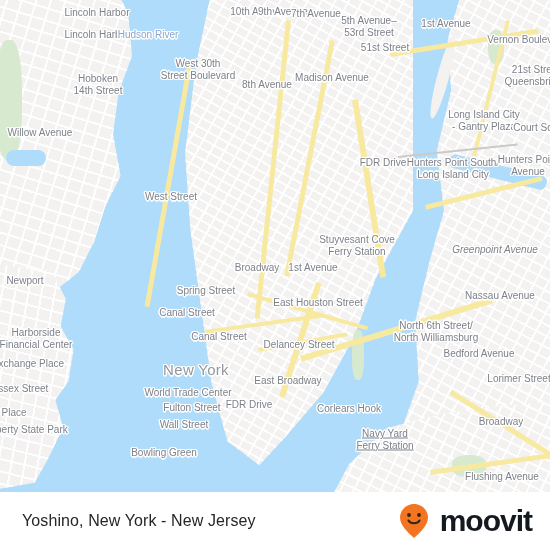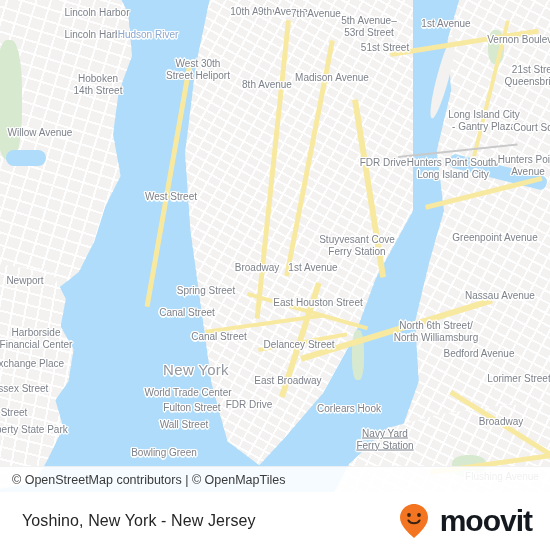--- a/index.html
+++ b/index.html
@@ -154,21 +154,21 @@
     <div class="rail" style="left:398px; top:156px; width:120px; transform: rotate(-6deg);"></div>
 
     <div id="map-labels">
         <div class="lbl" style="left: 97px; top: 13px;">Lincoln Harbor</div>
         <div class="lbl" style="left: 97px; top: 35px;">Lincoln Harbor</div>
         <div class="lbl water-lbl" style="left: 148px; top: 35px;">Hudson River</div>
         <div class="lbl" style="left: 98px; top: 84px;">Hoboken
 14th Street</div>
         <div class="lbl" style="left: 40px; top: 133px;">Willow Avenue</div>
         <div class="lbl" style="left: 198px; top: 69px;">West 30th
-Street Heliport</div>
+Street Boulevard</div>
         <div class="lbl" style="left: 258px; top: 12px;">10th Avenue</div>
         <div class="lbl" style="left: 283px; top: 12px;">9th Avenue</div>
         <div class="lbl" style="left: 267px; top: 85px;">8th Avenue</div>
         <div class="lbl" style="left: 316px; top: 14px; text-align: center;">7th Avenue</div>
         <div class="lbl" style="left: 369px; top: 26px;">5th Avenue–
 53rd Street</div>
         <div class="lbl" style="left: 385px; top: 48px;">51st Street</div>
         <div class="lbl" style="left: 332px; top: 78px;">Madison Avenue</div>
         <div class="lbl" style="left: 446px; top: 24px;">1st Avenue</div>
         <div class="lbl" style="left: 527px; top: 40px;">Vernon Boulevard</div>
@@ -178,34 +178,34 @@
 - Gantry Plaza</div>
         <div class="lbl" style="left: 543px; top: 128px;">Court Square</div>
         <div class="lbl" style="left: 453px; top: 168px;">Hunters Point South/
 Long Island City</div>
         <div class="lbl" style="left: 528px; top: 165px;">Hunters Point
 Avenue</div>
         <div class="lbl" style="left: 383px; top: 163px;">FDR Drive</div>
         <div class="lbl" style="left: 171px; top: 197px;">West Street</div>
         <div class="lbl" style="left: 357px; top: 245px;">Stuyvesant Cove
 Ferry Station</div>
-        <div class="lbl" style="left: 495px; top: 238px;">Greenpoint Avenue</div>
+        <div class="lbl" style="left: 495px; top: 250px; font-style: italic;">Greenpoint Avenue</div>
         <div class="lbl" style="left: 500px; top: 296px;">Nassau Avenue</div>
         <div class="lbl" style="left: 257px; top: 268px;">Broadway</div>
         <div class="lbl" style="left: 313px; top: 268px;">1st Avenue</div>
         <div class="lbl" style="left: 206px; top: 291px;">Spring Street</div>
         <div class="lbl" style="left: 318px; top: 303px;">East Houston Street</div>
         <div class="lbl" style="left: 187px; top: 313px;">Canal Street</div>
         <div class="lbl" style="left: 219px; top: 337px;">Canal Street</div>
         <div class="lbl" style="left: 25px; top: 281px;">Newport</div>
         <div class="lbl" style="left: 36px; top: 338px;">Harborside
 Financial Center</div>
         <div class="lbl" style="left: 28px; top: 364px;">Exchange Place</div>
         <div class="lbl" style="left: 20px; top: 389px;">Essex Street</div>
-        <div class="lbl" style="left: 14px; top: 413px;">Street</div>
+        <div class="lbl" style="left: 14px; top: 413px;">Place</div>
         <div class="lbl" style="left: 28px; top: 430px;">Liberty State Park</div>
         <div class="lbl" style="left: 299px; top: 345px;">Delancey Street</div>
         <div class="lbl" style="left: 436px; top: 331px;">North 6th Street/
 North Williamsburg</div>
         <div class="lbl" style="left: 479px; top: 354px;">Bedford Avenue</div>
         <div class="lbl" style="left: 519px; top: 379px;">Lorimer Street</div>
         <div class="lbl big" style="left: 196px; top: 370px;">New York</div>
         <div class="lbl" style="left: 288px; top: 381px;">East Broadway</div>
         <div class="lbl" style="left: 188px; top: 393px;">World Trade Center</div>
         <div class="lbl" style="left: 192px; top: 408px;">Fulton Street</div>
@@ -213,23 +213,20 @@
         <div class="lbl" style="left: 184px; top: 425px;">Wall Street</div>
         <div class="lbl" style="left: 349px; top: 409px;">Corlears Hook</div>
         <div class="lbl" style="left: 501px; top: 422px;">Broadway</div>
         <div class="lbl" style="left: 164px; top: 453px;">Bowling Green</div>
         <div class="lbl" style="left: 385px; top: 439px; text-decoration: underline;">Navy Yard
 Ferry Station</div>
         <div class="lbl" style="left: 502px; top: 477px;">Flushing Avenue</div>
       </div>
 
 
-    <div id="attrib">
-      <span>© OpenStreetMap contributors | © OpenMapTiles</span>
-    </div>
   </div>
 
   <div id="footer">
     <div id="footer-title">Yoshino, New York - New Jersey</div>
     <div id="brand">
       <svg width="30" height="36" viewBox="0 0 30 36">
         <path d="M15 1 C7.3 1 1 7.1 1 14.6 C1 22.6 9.6 30.4 15 35 C20.4 30.4 29 22.6 29 14.6 C29 7.1 22.7 1 15 1 Z" fill="#f47521"></path>
         <circle cx="10" cy="12" r="1.9" fill="#3a2410"></circle>
         <circle cx="20" cy="12" r="1.9" fill="#3a2410"></circle>
         <path d="M9.5 17.5 C11.6 21.2 18.4 21.2 20.5 17.5" fill="none" stroke="#3a2410" stroke-width="2.1" stroke-linecap="round"></path>

